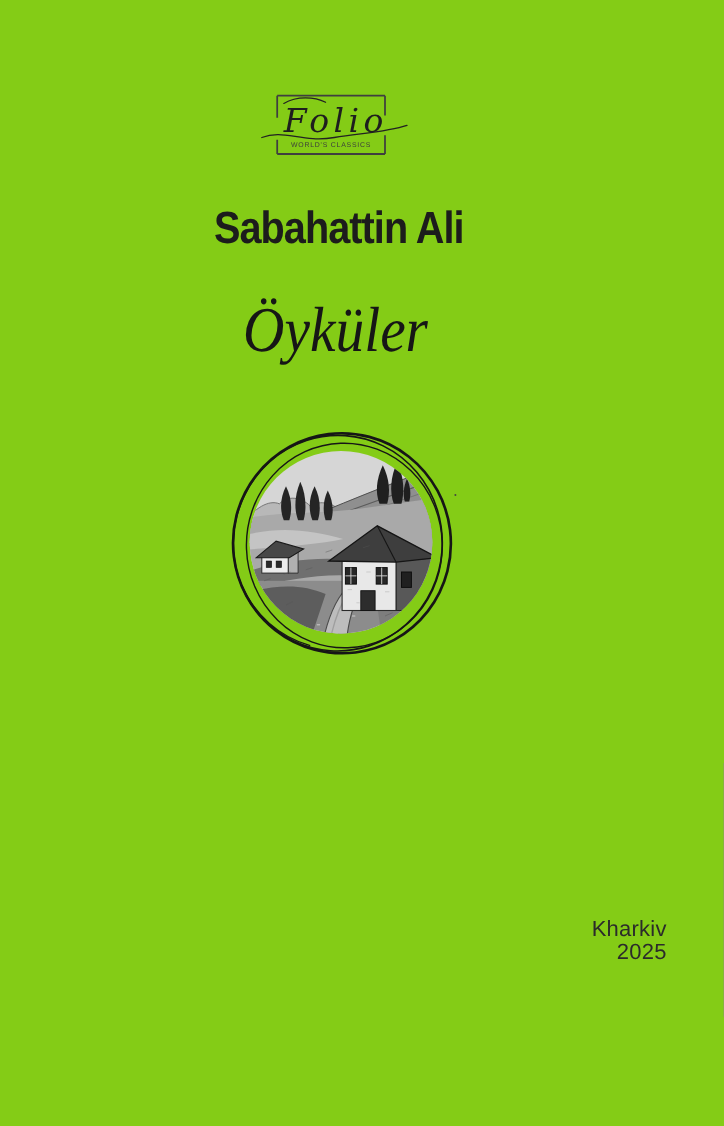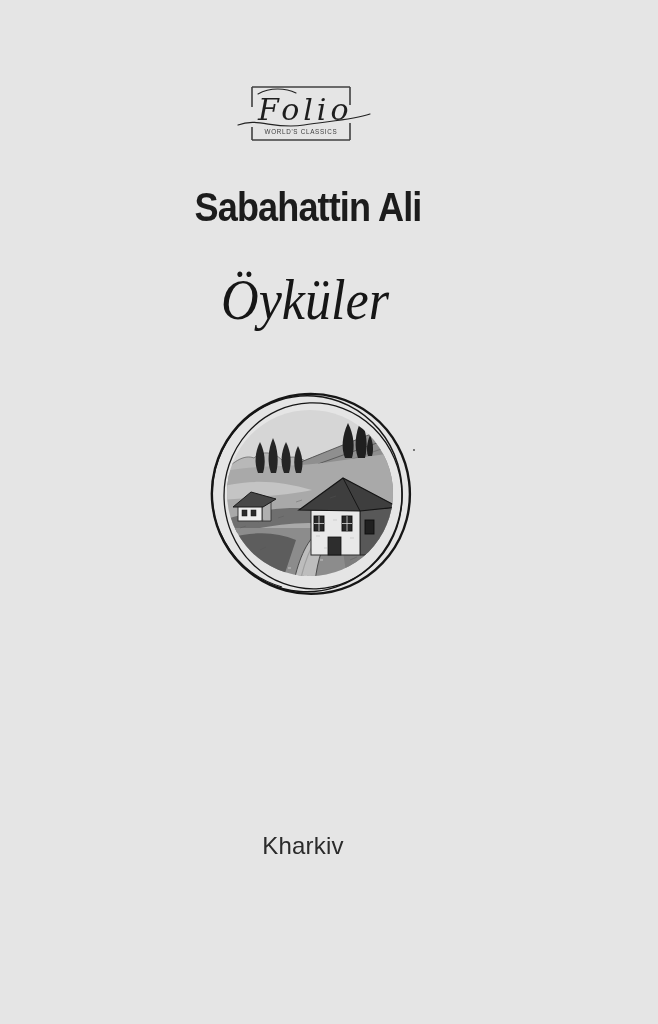--- a/index.html
+++ b/index.html
@@ -1,20 +1,20 @@
 <!DOCTYPE html>
 <html lang="en"><head>
 <meta charset="utf-8">
 <style>
   html,body{margin:0;padding:0;background:#888;}
   .page{
     position:relative;
     width:658px;height:1024px;
     margin:0 auto;
-    background:#e5e5e5;
+    background:#84cc16;
     overflow:hidden;
     font-family:"Liberation Sans", sans-serif;
     color:#1b1b1b;
   }
   
   .logo{position:absolute;left:234px;top:79px;width:140px;height:64px;}
   
   .author{
     position:absolute;left:0;top:184px;width:616px;
     text-align:center;
@@ -37,22 +37,22 @@
     color:#161616;
     transform:scaleX(.9);
     transform-origin:305px 50%;
     white-space:nowrap;
   }
   
   .illus{position:absolute;left:200px;top:390px;width:220px;height:210px;}
   
   .imprint{
     position:absolute;left:0;top:835px;width:606px;
-    text-align:center;
-    font-size:24px;
+    text-align:right;
+    font-size:20px;
     line-height:21px;
     color:#2b2b2b;
     letter-spacing:.2px;
   }
   .imprint div{white-space:nowrap;}
   svg text{user-select:none;}
 </style>
 </head>
 <body>
 
@@ -165,15 +165,16 @@
       <ellipse cx="111" cy="104" rx="99" ry="100" stroke-width="2.4" transform="rotate(-7 110 105)"></ellipse>
       <ellipse cx="107" cy="104" rx="95" ry="98" stroke-width="1.5" transform="rotate(4 110 105)"></ellipse>
       <ellipse cx="113" cy="106" rx="89" ry="93" stroke-width="1.3" transform="rotate(-2 110 105)"></ellipse>
       <path d="M20,142 A 95,95 0 0 0 82,197" stroke-width="1.1"></path>
     </g>
     <circle cx="214" cy="60" r="0.9" fill="#444"></circle>
   </svg>
 
   <div class="imprint">
     <div>Kharkiv</div>
+    <div>2025</div>
   </div>
 
 </div>
 
 </body></html>

